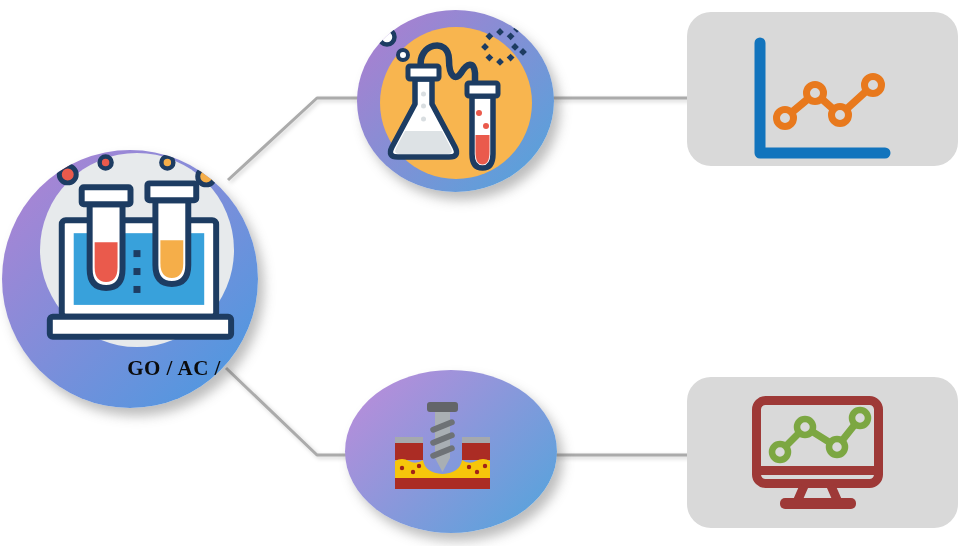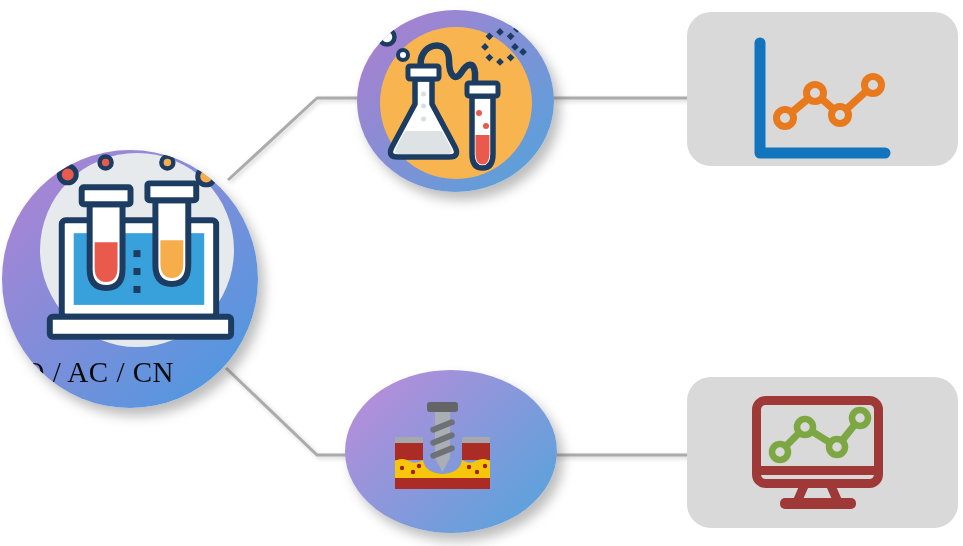--- a/index.html
+++ b/index.html
@@ -20,22 +20,22 @@
   .node-source{left:2px;top:150px;width:256px;height:258px;}
   .node-top{left:357px;top:10px;width:197px;height:182px;
         background:linear-gradient(135deg,#b27ccf,#4fa5dc);}
   .node-bottom{left:345px;top:370px;width:212px;height:163px;
         background:linear-gradient(135deg,#c18bda,#4fa5dc);}
   .inner-disc{position:absolute;left:38px;top:3px;width:194px;height:194px;
         border-radius:50%;background:var(--inner-disc);}
   .orange-disc{position:absolute;left:23px;top:17px;width:152px;height:152px;
         border-radius:50%;background:var(--flask-disc);}
   .icon-svg{position:absolute;left:0;top:0;width:100%;height:100%;}
-  .node-label{position:absolute;left:0;right:0;top:206px;text-align:left;
-        font-size:29px;font-weight:normal;color:#0b0b0b;letter-spacing:.5px;}
+  .node-label{position:absolute;left:0;right:0;top:206px;text-align:right;
+        font-size:21px;font-weight:bold;color:#0b0b0b;letter-spacing:.5px;}
   .card{position:absolute;width:271px;background:var(--card-bg);border-radius:24px;}
   .card-top{left:687px;top:12px;height:154px;}
   .card-bottom{left:687px;top:377px;height:151px;}
 </style>
 </head>
 <body>
 
 <div class="canvas">
 
   <svg class="connectors" width="963" height="546" style="filter:drop-shadow(2px 2px 2px rgba(0,0,0,.18));">

